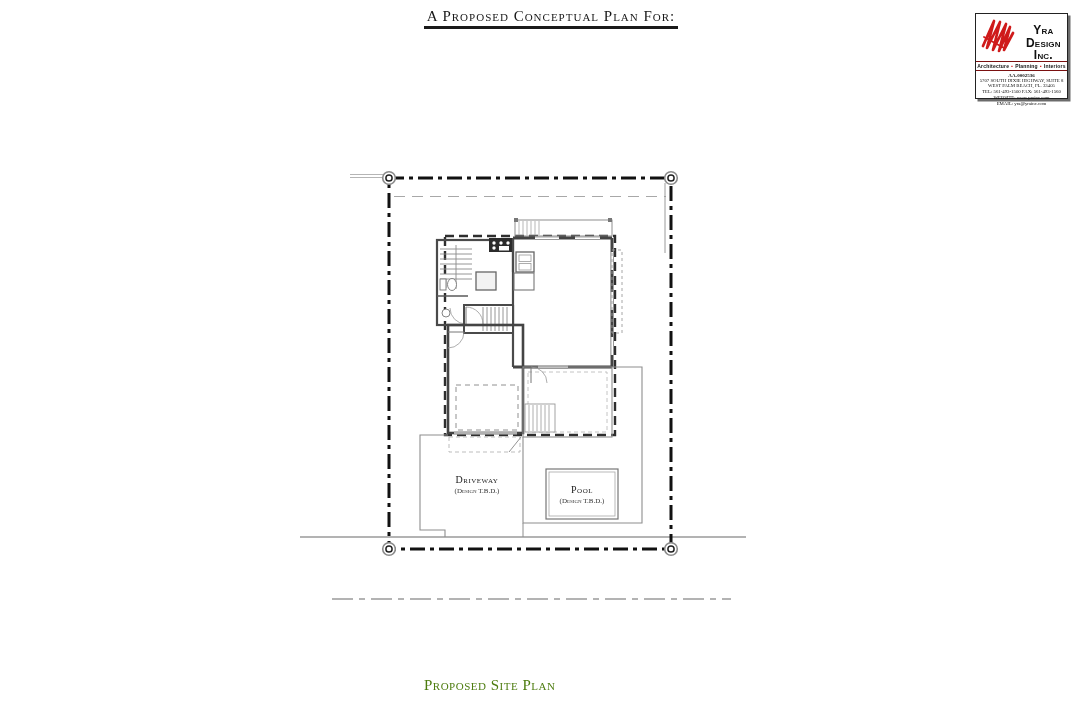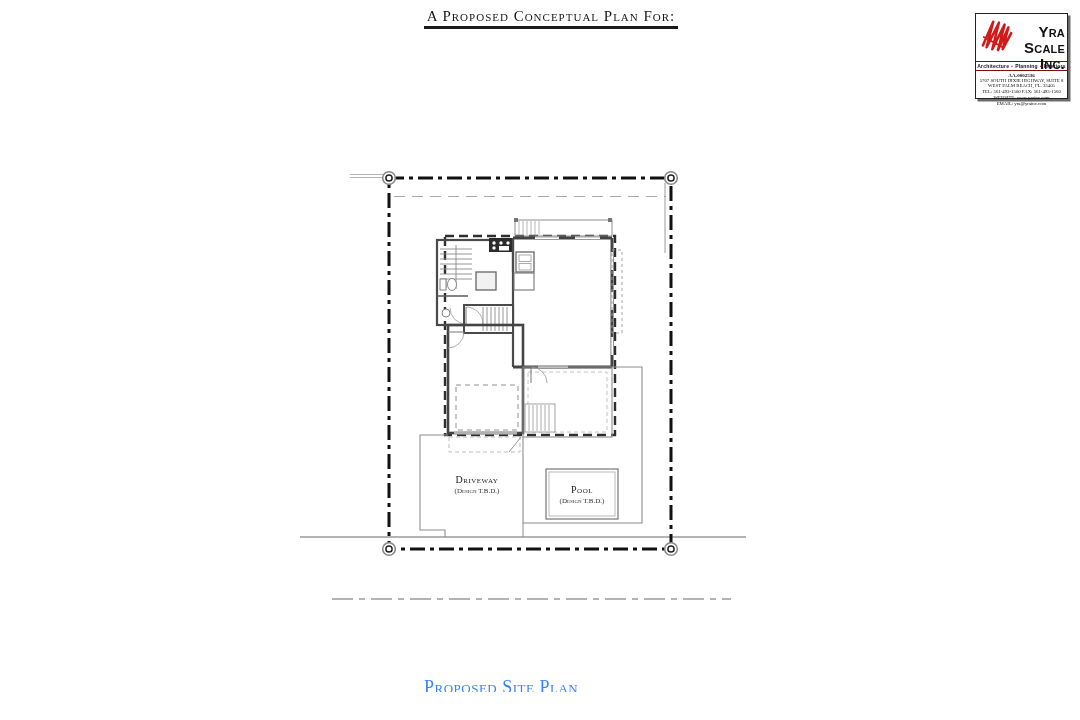--- a/index.html
+++ b/index.html
@@ -7,31 +7,31 @@
          font-family:"Liberation Serif",serif;color:#1a1a1a;}
 
   
   .header{position:absolute;left:391px;top:8px;width:320px;text-align:center;}
   .subtitle{font-size:15px;font-variant:small-caps;letter-spacing:1px;color:#181818;}
   .title{font-size:27px;font-variant:small-caps;letter-spacing:1.5px;color:#121212;margin-top:-1px;}
   .title-rule{width:254px;height:2.6px;background:#1a1a1a;margin:1px auto 0 auto;}
 
   
   .footer{position:absolute;left:424px;top:677px;width:260px;}
-  .footer-title{font-size:18px;font-variant:small-caps;letter-spacing:.5px;color:#3b82f6;}
+  .footer-title{font-size:15px;font-variant:small-caps;letter-spacing:.5px;color:#4d7c0f;}
   .footer-rule{width:236px;height:2.2px;background:#1a1a1a;margin-top:1px;}
   .footer-scale{font-size:6.5px;letter-spacing:.3px;margin-top:2px;color:#222;}
 
   
   .logoblock{position:absolute;left:975px;top:13px;width:93px;height:86px;background:#fff;
              border:1.2px solid #222;box-shadow:2.5px 2.5px 0 rgba(70,70,70,.8);
              text-align:center;box-sizing:border-box;}
   .logo-top{display:flex;align-items:flex-start;justify-content:flex-start;height:44px;padding:3px 2px 0 4px;}
   .company{font-family:"Liberation Sans",sans-serif;font-variant:small-caps;font-weight:600;
-           font-size:15px;line-height:1.05;text-align:right;margin:7px 0 0 10px;letter-spacing:.2px;color:#111;}
+           font-size:12px;line-height:1.05;text-align:center;margin:7px 0 0 10px;letter-spacing:.2px;color:#111;}
   .band{border-top:1px solid #7a1010;border-bottom:1px solid #7a1010;
         font-family:"Liberation Sans",sans-serif;font-weight:bold;font-size:5px;
         letter-spacing:.2px;display:flex;justify-content:center;gap:2px;padding:1px 0;color:#111;}
   .band .sep{color:#cf1b1b;}
   .license{font-size:5px;font-weight:bold;margin-top:1.5px;color:#111;}
   .addr{font-size:4.8px;line-height:1.25;color:#111;}
 
   
   .plan-svg{position:absolute;left:0;top:0;}
   .plan-label{font-family:"Liberation Serif",serif;font-variant:small-caps;font-size:10px;
@@ -50,21 +50,21 @@
   </div>
 
   <div class="logoblock">
     <div class="logo-top">
       <svg width="36" height="36" viewBox="0 0 36 36">
         <path d="M3,29 L14,4 L7,31 L20,5 L13,33 L26,7 L19,34 L30,10 L24,33 L33,16" fill="none" stroke="#cf1b1b" stroke-width="2.7" stroke-linecap="round" stroke-linejoin="round"></path>
         <path d="M4,20 L24,31" fill="none" stroke="#cf1b1b" stroke-width="1.8" stroke-linecap="round"></path>
       </svg>
       <div class="company">
         <div>Yra</div>
-        <div>Scale</div>
+        <div>Design</div>
         <div>Inc.</div>
       </div>
     </div>
     <div class="band">
       <span>Architecture</span>
       <span class="sep">▪</span>
       <span>Planning</span>
       <span class="sep">▪</span>
       <span>Interiors</span>
     </div>

